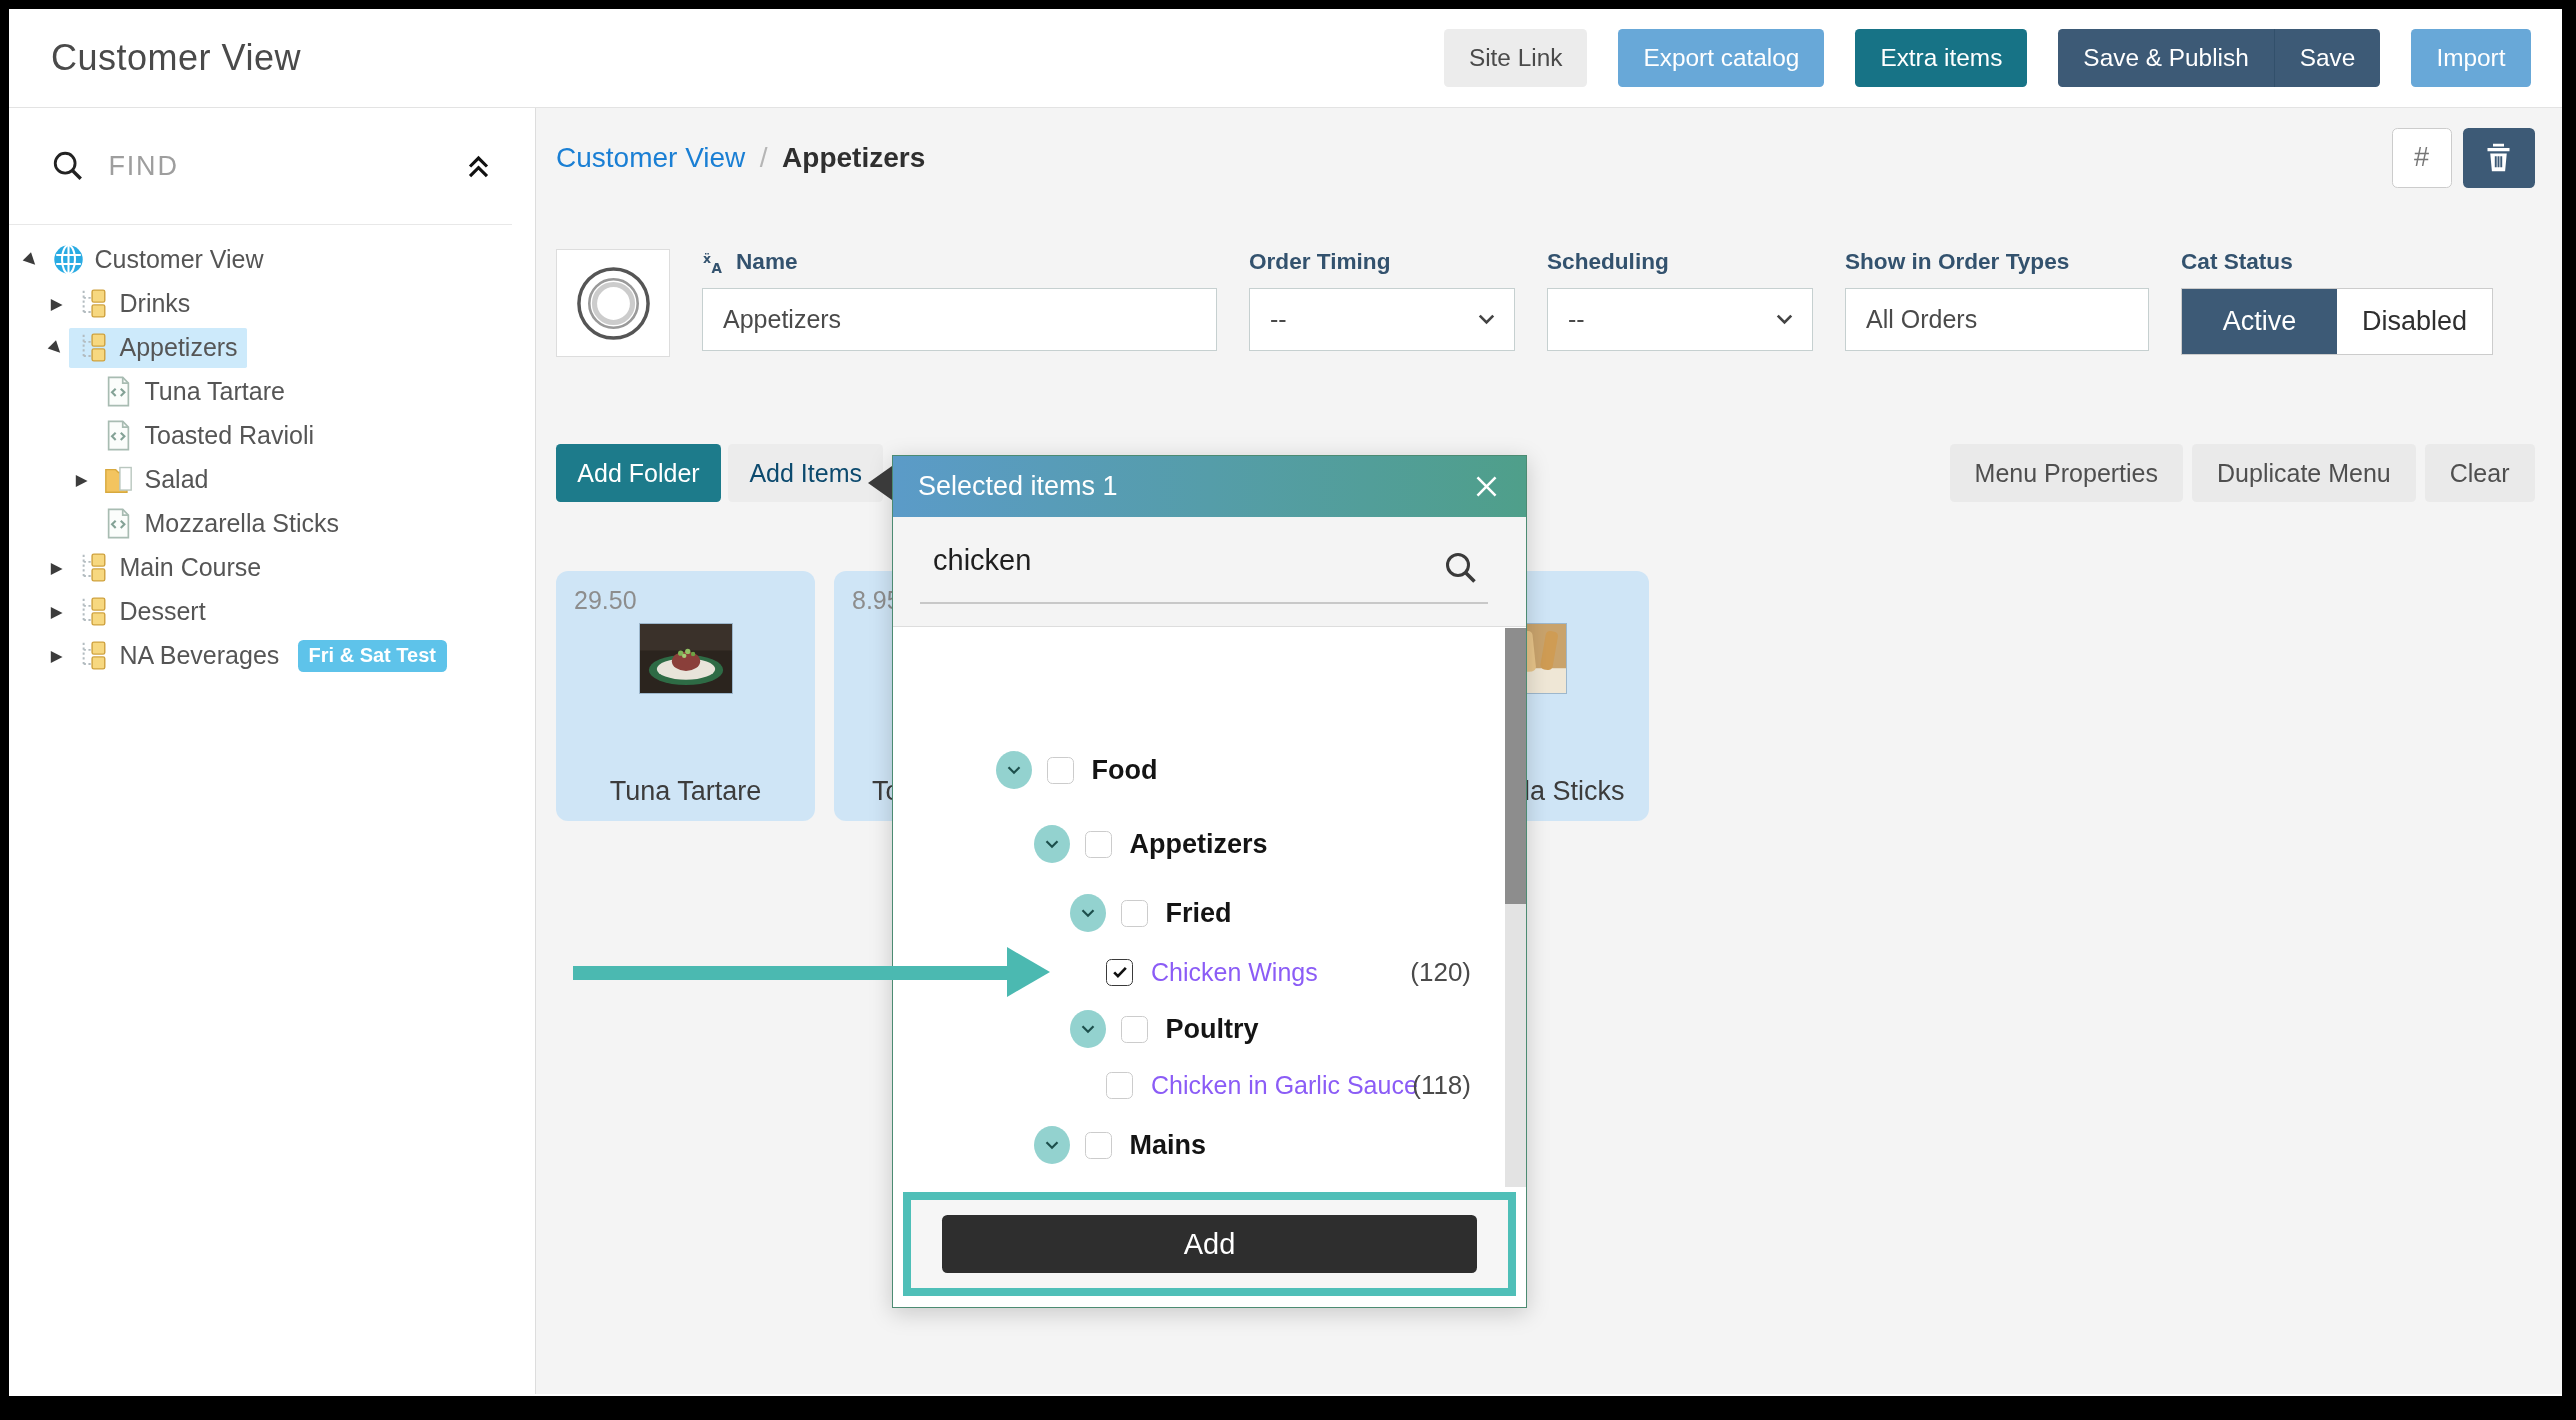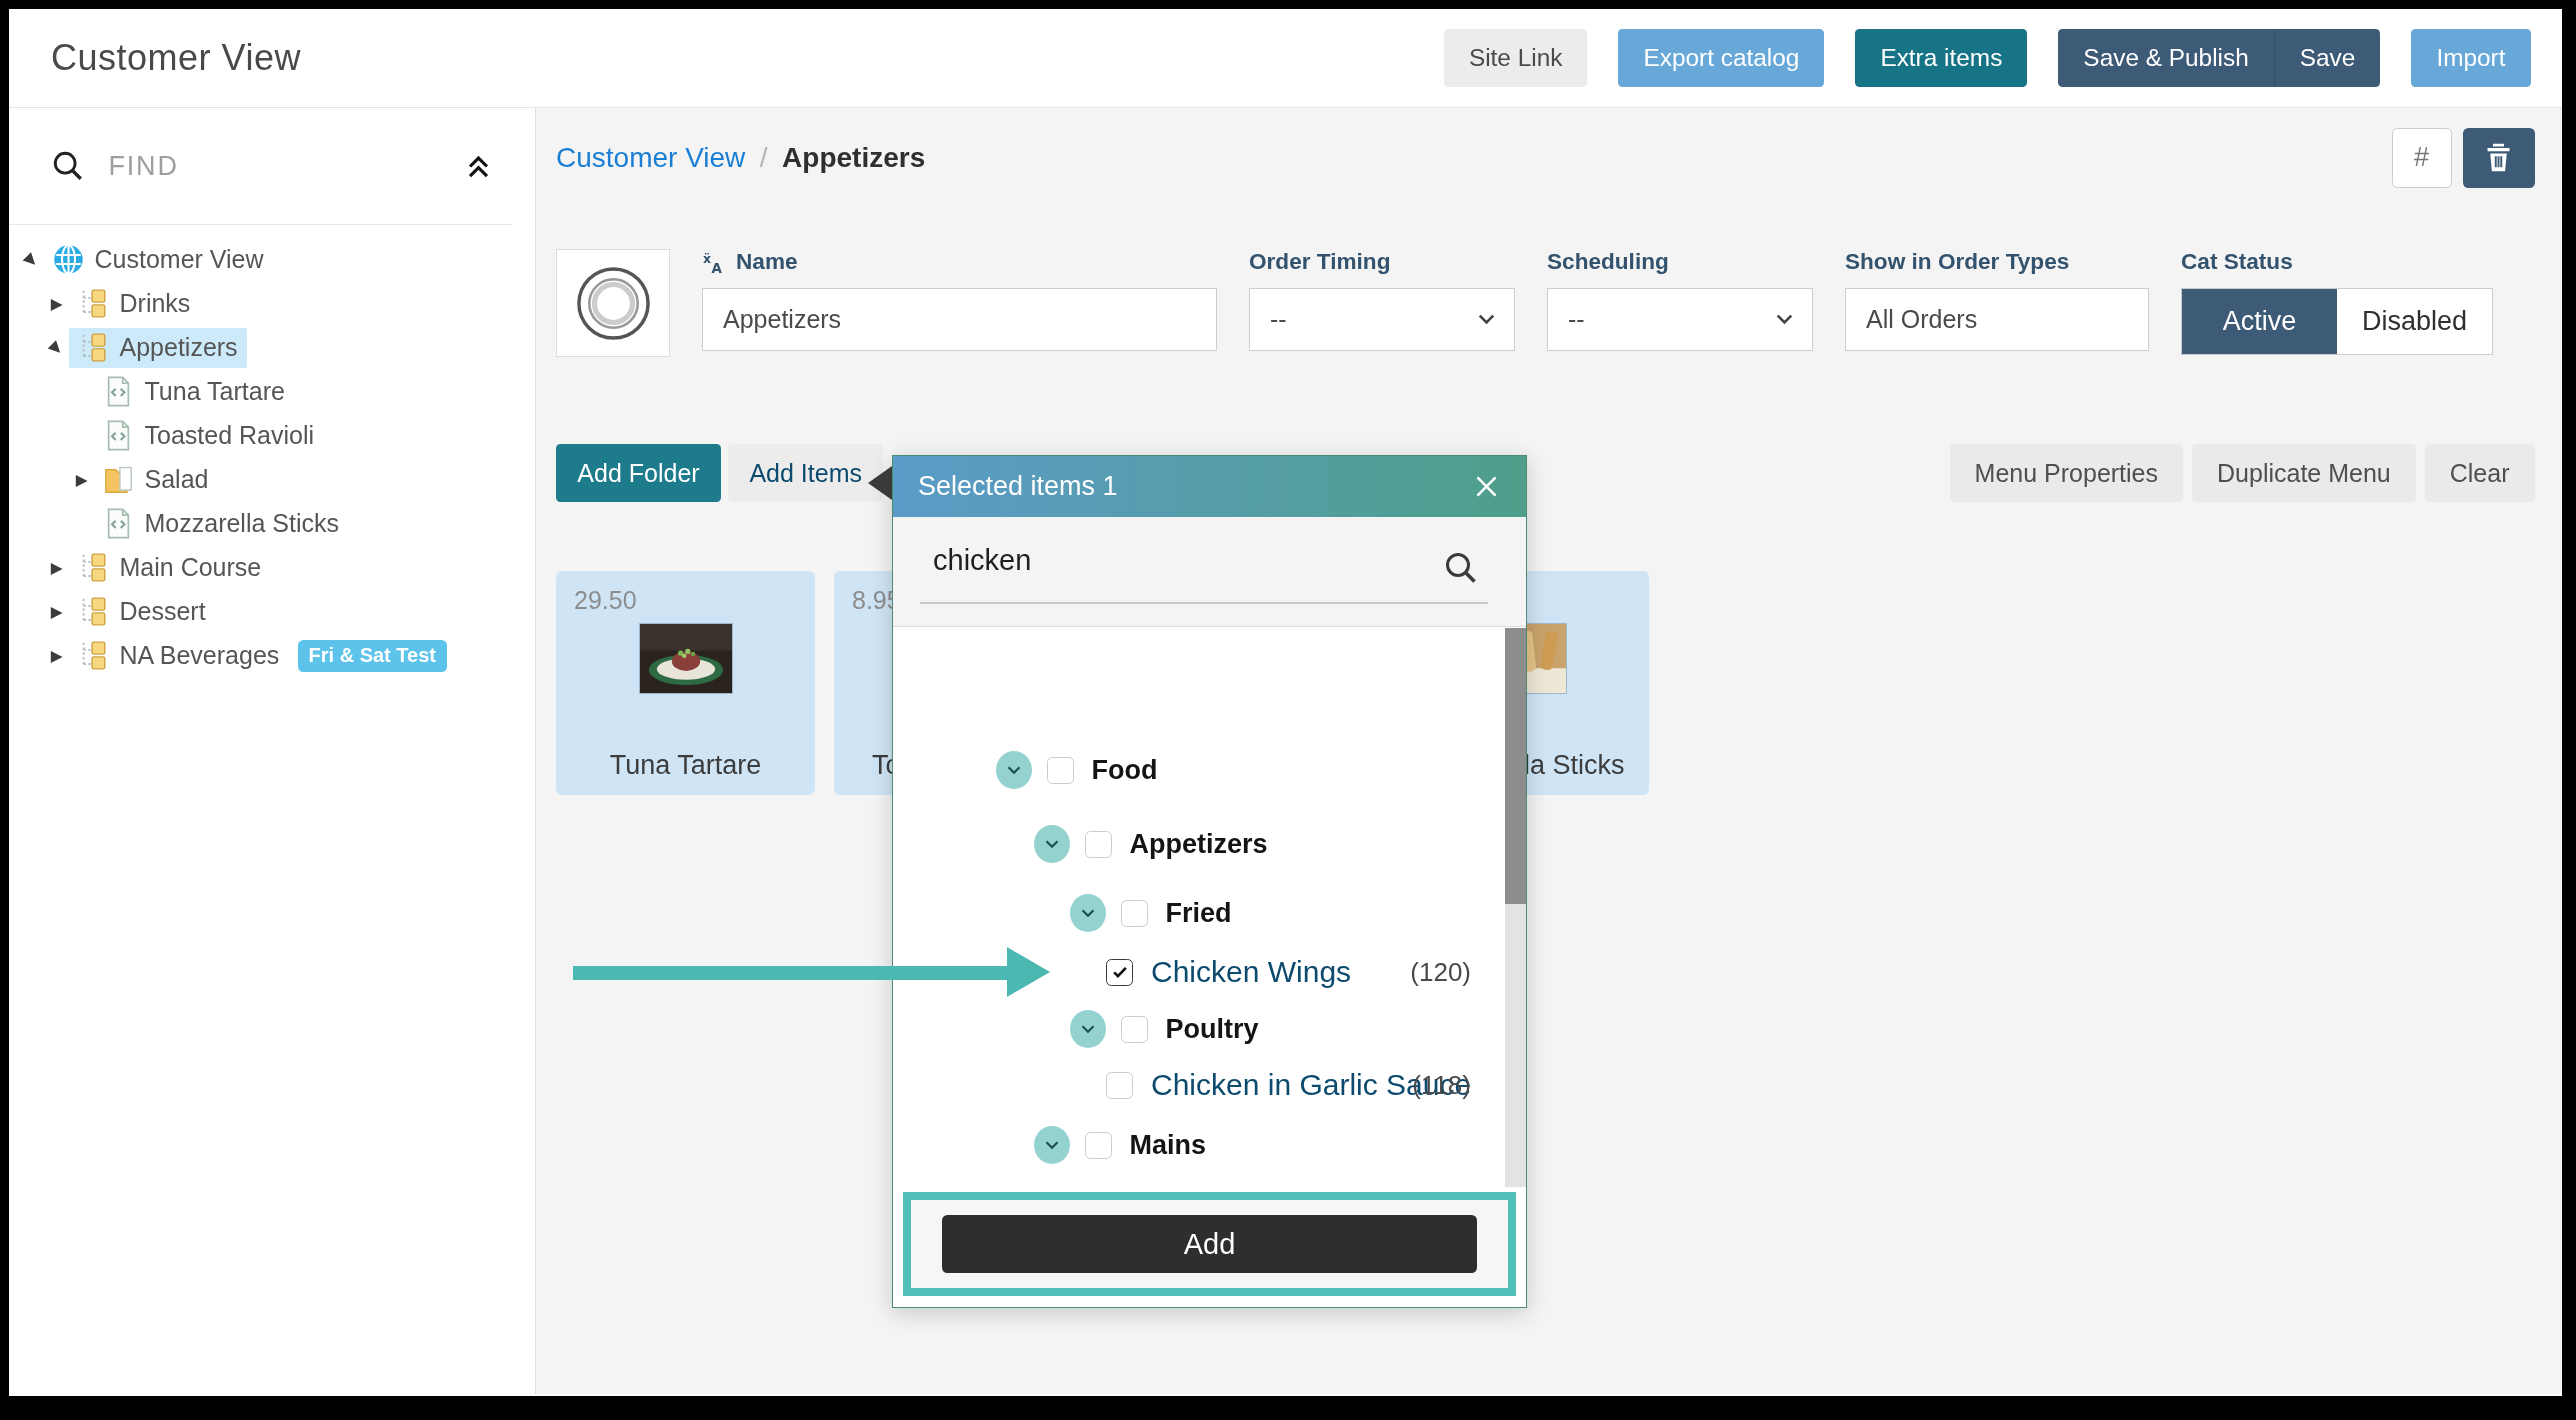--- a/index.html
+++ b/index.html
@@ -74,21 +74,21 @@
 
   
   .actions-row { margin-top:87px; display:flex; align-items:center; }
   .btn-addfolder { background:#1d7b8b; color:#fff; width:165px; height:58px; font-size:25px; }
   .btn-additems  { background:#ececec; color:#0c4a6e; width:155px; height:58px; font-size:25px; margin-left:7.2px; }
   .actions-right { margin-left:auto; display:flex; gap:9px; }
   .btn-soft { background:#eaeaea; color:#4f4f4f; height:58px; font-size:25px; }
 
   
   .cards-row { margin-top:69px; display:flex; gap:19px; }
-  .card { width:259px; height:224px; background:#cfe5f6; border-radius:6px; display:flex;
+  .card { width:259px; height:250px; background:#cfe5f6; border-radius:12px; display:flex;
           flex-direction:column; padding:11px 0 14.5px; cursor:pointer; }
   .card-price { font-size:25px; color:#8d8d8d; padding:3.6px 0 0 18px; height:36px; }
   .card-img { margin:5.4px auto 0; width:94px; height:71px; border:0.9px solid #9db7cc; }
   .card-img.none { border:none; }
   .card-name { margin-top:auto; text-align:center; font-size:27px; color:#3c3c3c; }
 
   
   .modal { position:absolute; left:883px; top:446px; width:635px; height:853px; background:#fff;
            border:1.8px solid #4c8b72; z-index:50; box-shadow:0 5.4px 22px rgba(0,0,0,.18); }
   .m-header { height:61px; background:linear-gradient(90deg,#5b9bc8,#4f9f8a); display:flex;
@@ -104,21 +104,21 @@
   .m-body { position:absolute; top:172px; left:0; right:21px; bottom:0; }
   .m-row { position:absolute; left:0; right:0; height:40px; display:flex; align-items:center; }
   .ml0 { padding-left:66px; } .ml1 { padding-left:103px;align-items:center; } .ml2 { padding-left:141px; }
   .ml3 { padding-left:177px; } .mleaf { padding-left:213px; }
   .chev-circle { width:36px; height:38px; border-radius:50%; background:#93d2cf; display:flex;
                  align-items:center; justify-content:center; margin-right:14.5px; color:#1d4f4c; flex:none; cursor:pointer; }
   .cb { width:27px; height:27px; border:1.8px solid #ccc; border-radius:5.4px; background:#fff;
         margin-right:18px; flex:none; display:flex; align-items:center; justify-content:center; cursor:pointer; }
   .cb.checked { border-color:#3a3a3a; }
   .m-lab-b { font-size:27px; font-weight:bold; color:#141414; }
-  .m-lab   { font-size:30px; color:#0c4a6e; }
+  .m-lab   { font-size:25px; color:#8b5cf6; }
   .m-count { position:absolute; right:34px; font-size:26px; color:#4a4a4a; }
   .m-scroll { position:absolute; right:0; top:172px; width:21px; height:559px; background:#e3e3e3; }
   .m-thumb { position:absolute; top:0; left:0; right:0; height:276px; background:#8d8d8d; }
   .m-highlight { position:absolute; left:10px; top:736px; width:613px; height:104px;
                  border:8.1px solid #4fbfb8; background:#f6f6f6; display:flex; align-items:center;
                  justify-content:center; z-index:5; }
   .m-add { width:535px; height:58px; background:#2e2e2e; border-radius:5.4px; color:#fff; font-size:29px;
            display:flex; align-items:center; justify-content:center; cursor:pointer; }
 
   

